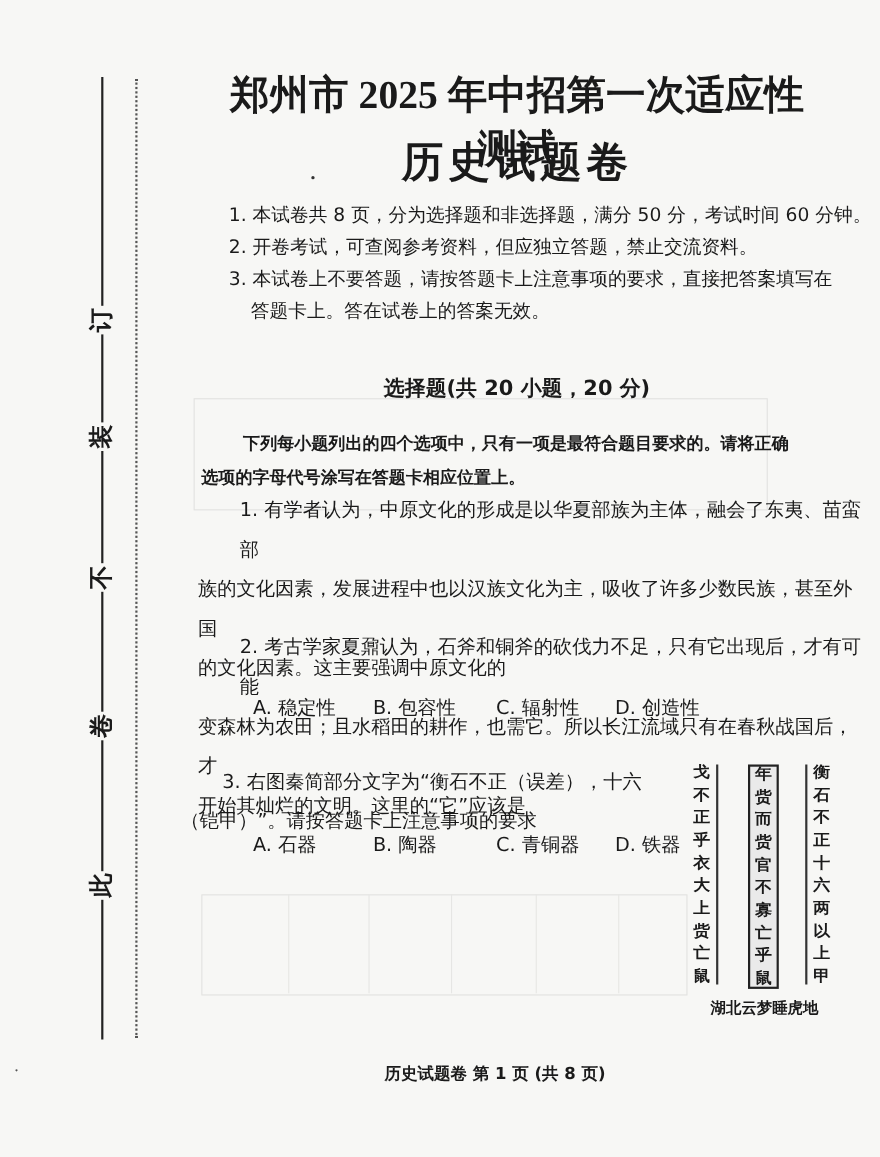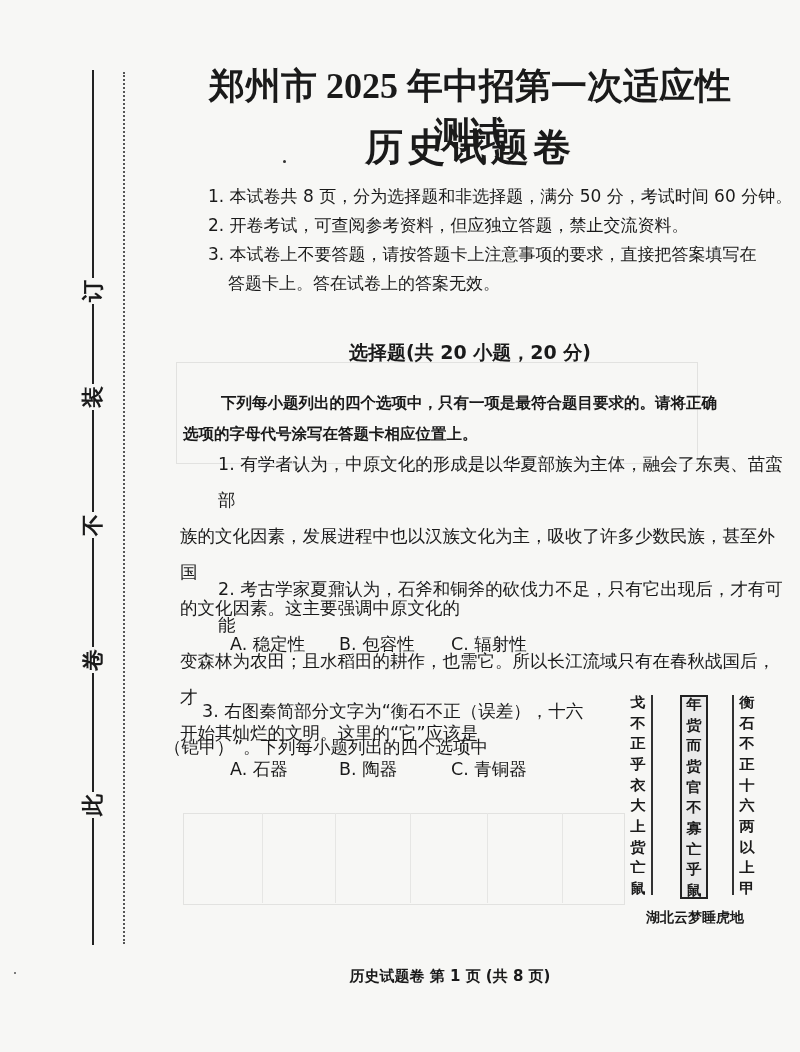--- a/index.html
+++ b/index.html
@@ -109,37 +109,39 @@
 </div>
 
 <div class="q q1">
   <div class="stem-first">1. 有学者认为，中原文化的形成是以华夏部族为主体，融会了东夷、苗蛮部</div>
   <div>族的文化因素，发展进程中也以汉族文化为主，吸收了许多少数民族，甚至外国</div>
   <div>的文化因素。这主要强调中原文化的</div>
   <div class="opts">
     <span style="width:109px">A. 稳定性</span>
     <span style="width:112px">B. 包容性</span>
     <span style="width:108px">C. 辐射性</span>
+    <span>D. 创造性</span>
   </div>
 </div>
 
 <div class="q q2">
   <div class="stem-first">2. 考古学家夏鼐认为，石斧和铜斧的砍伐力不足，只有它出现后，才有可能</div>
   <div>变森林为农田；且水稻田的耕作，也需它。所以长江流域只有在春秋战国后，才</div>
   <div>开始其灿烂的文明。这里的“它”应该是</div>
   <div class="opts">
     <span style="width:109px">A. 石器</span>
     <span style="width:112px">B. 陶器</span>
     <span style="width:108px">C. 青铜器</span>
+    <span>D. 铁器</span>
   </div>
 </div>
 
 <div class="q q3">
   <div class="stem-first">3. 右图秦简部分文字为“衡石不正（误差），十六</div>
-  <div>（铠甲）”。下列每小题列出的四个选项中</div>
+  <div>（铠甲）”。请按答题卡上注意事项的要求</div>
 </div>
 
 <div class="slips">
   <div class="slip s1">
     <span class="g">戈</span>
     <span class="g">不</span>
     <span class="g">正</span>
     <span class="g">乎</span>
     <span class="g">衣</span>
     <span class="g">大</span>

